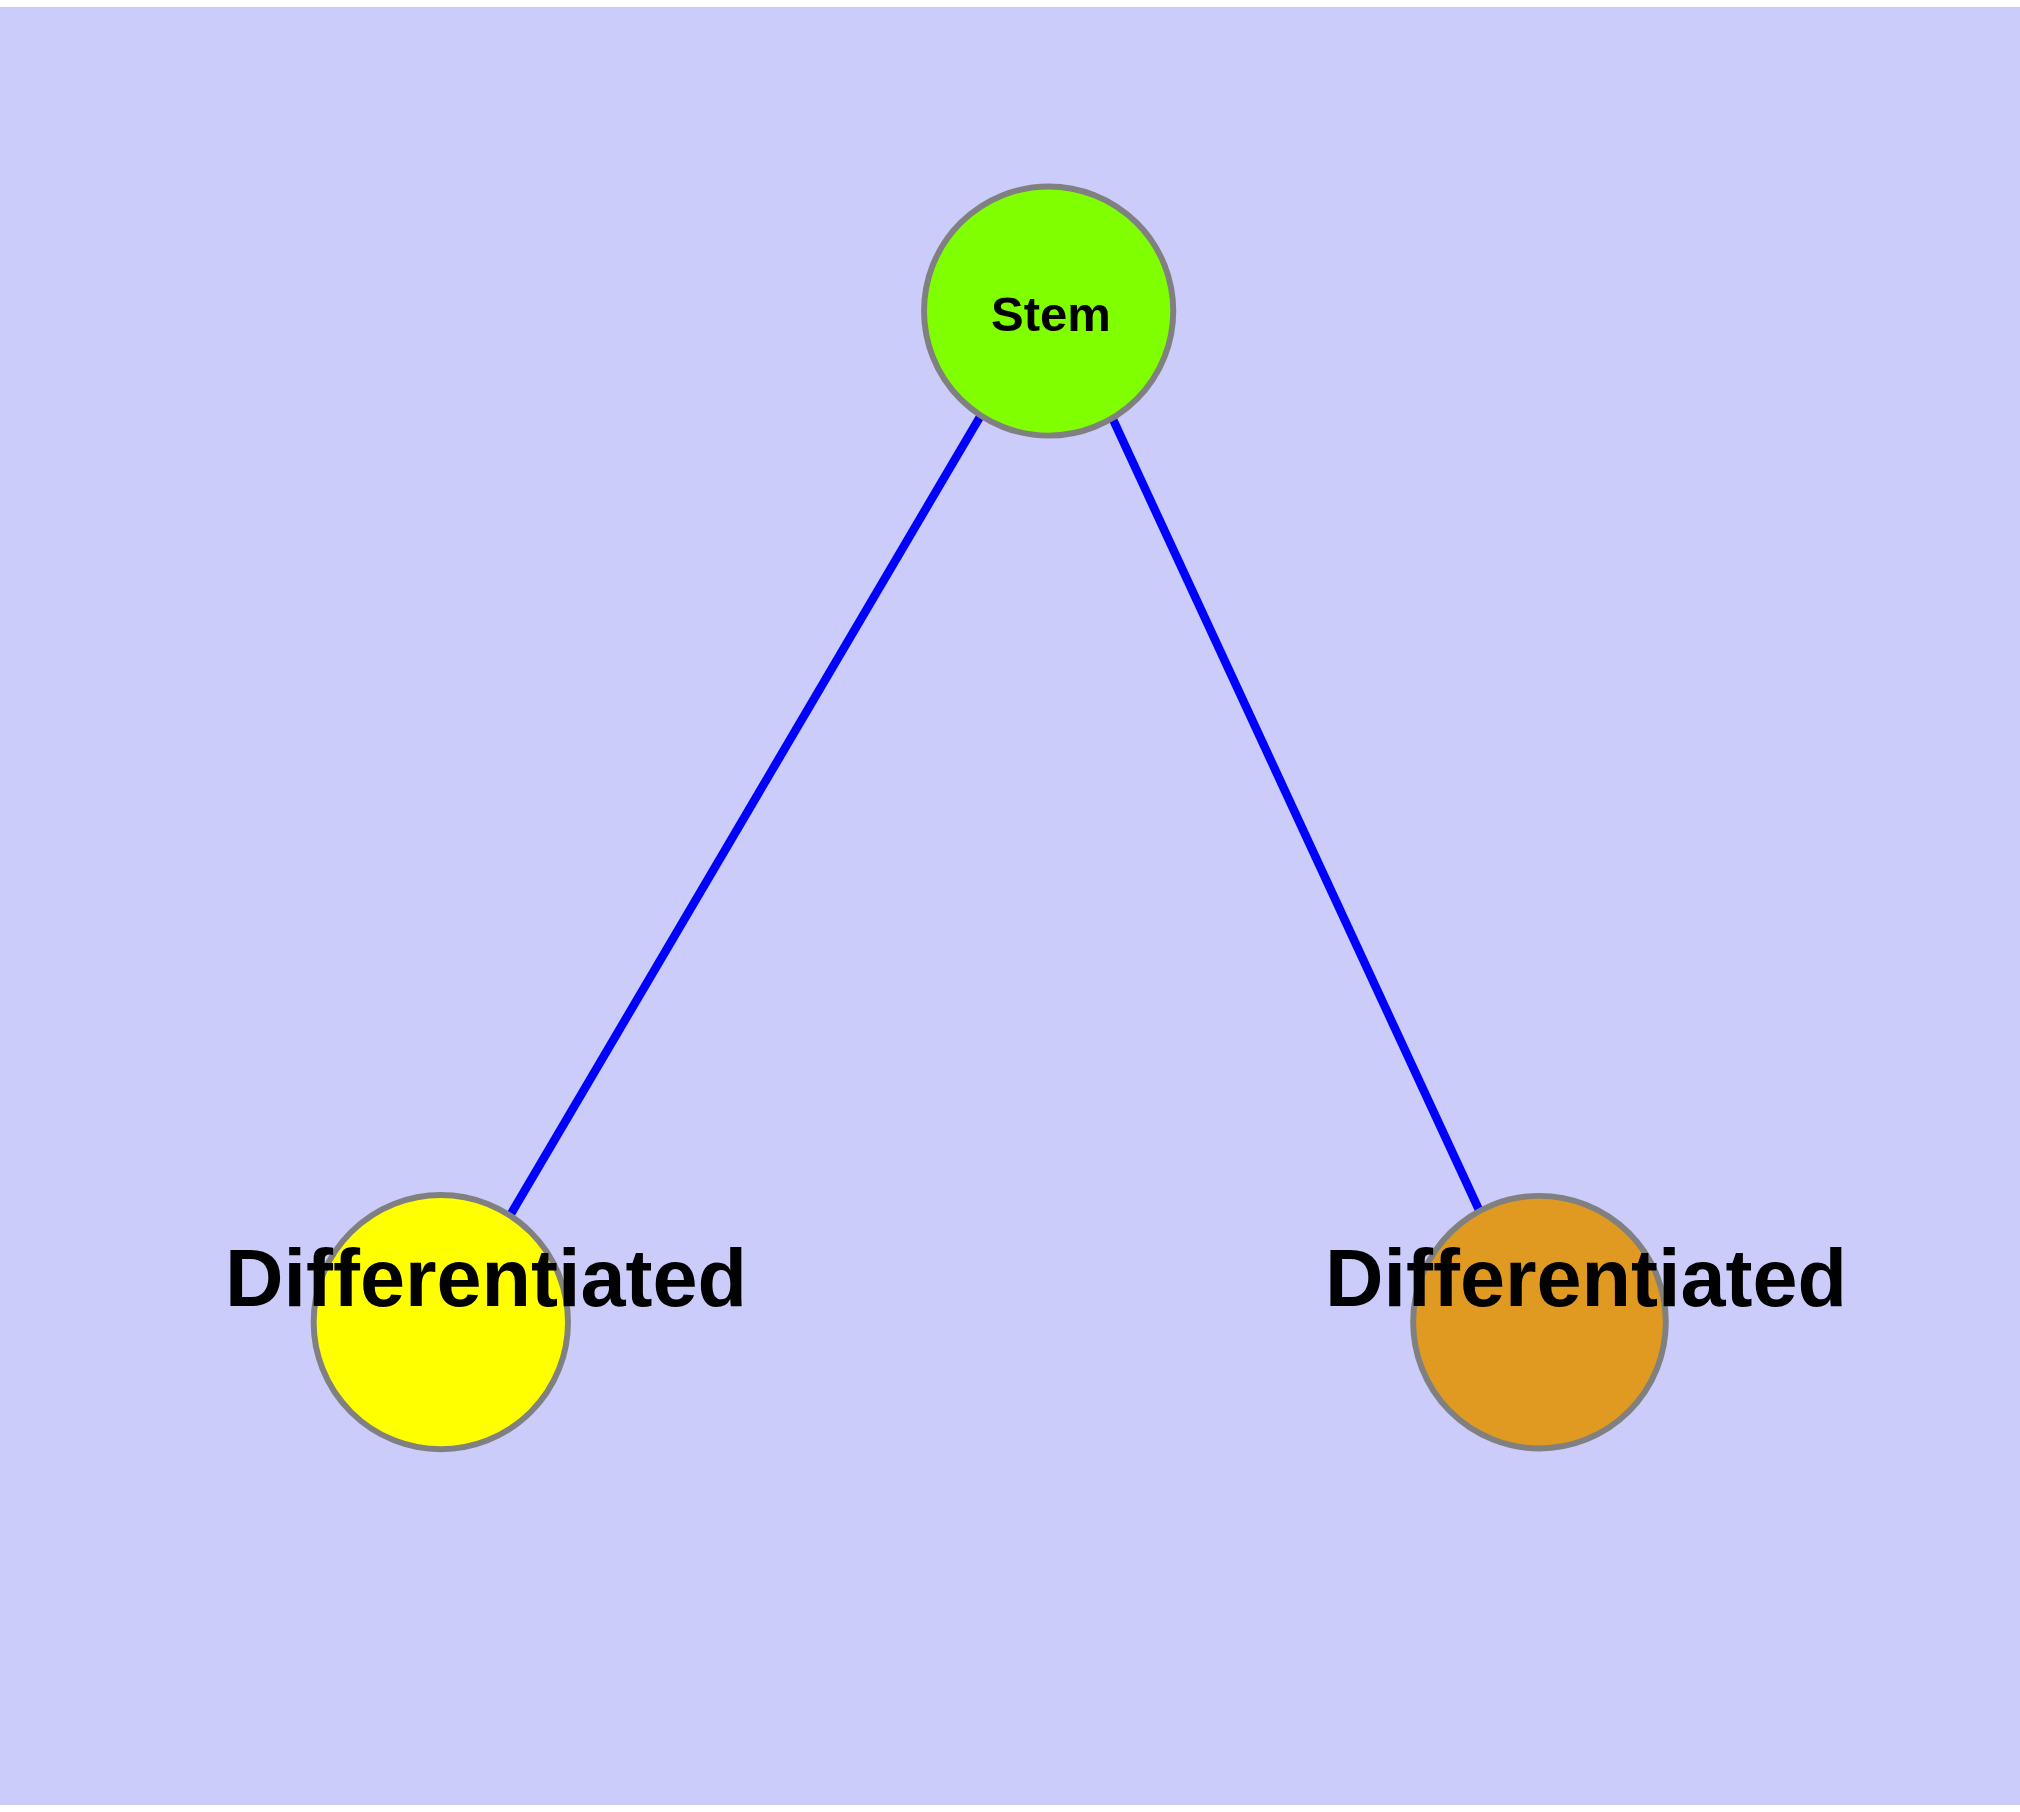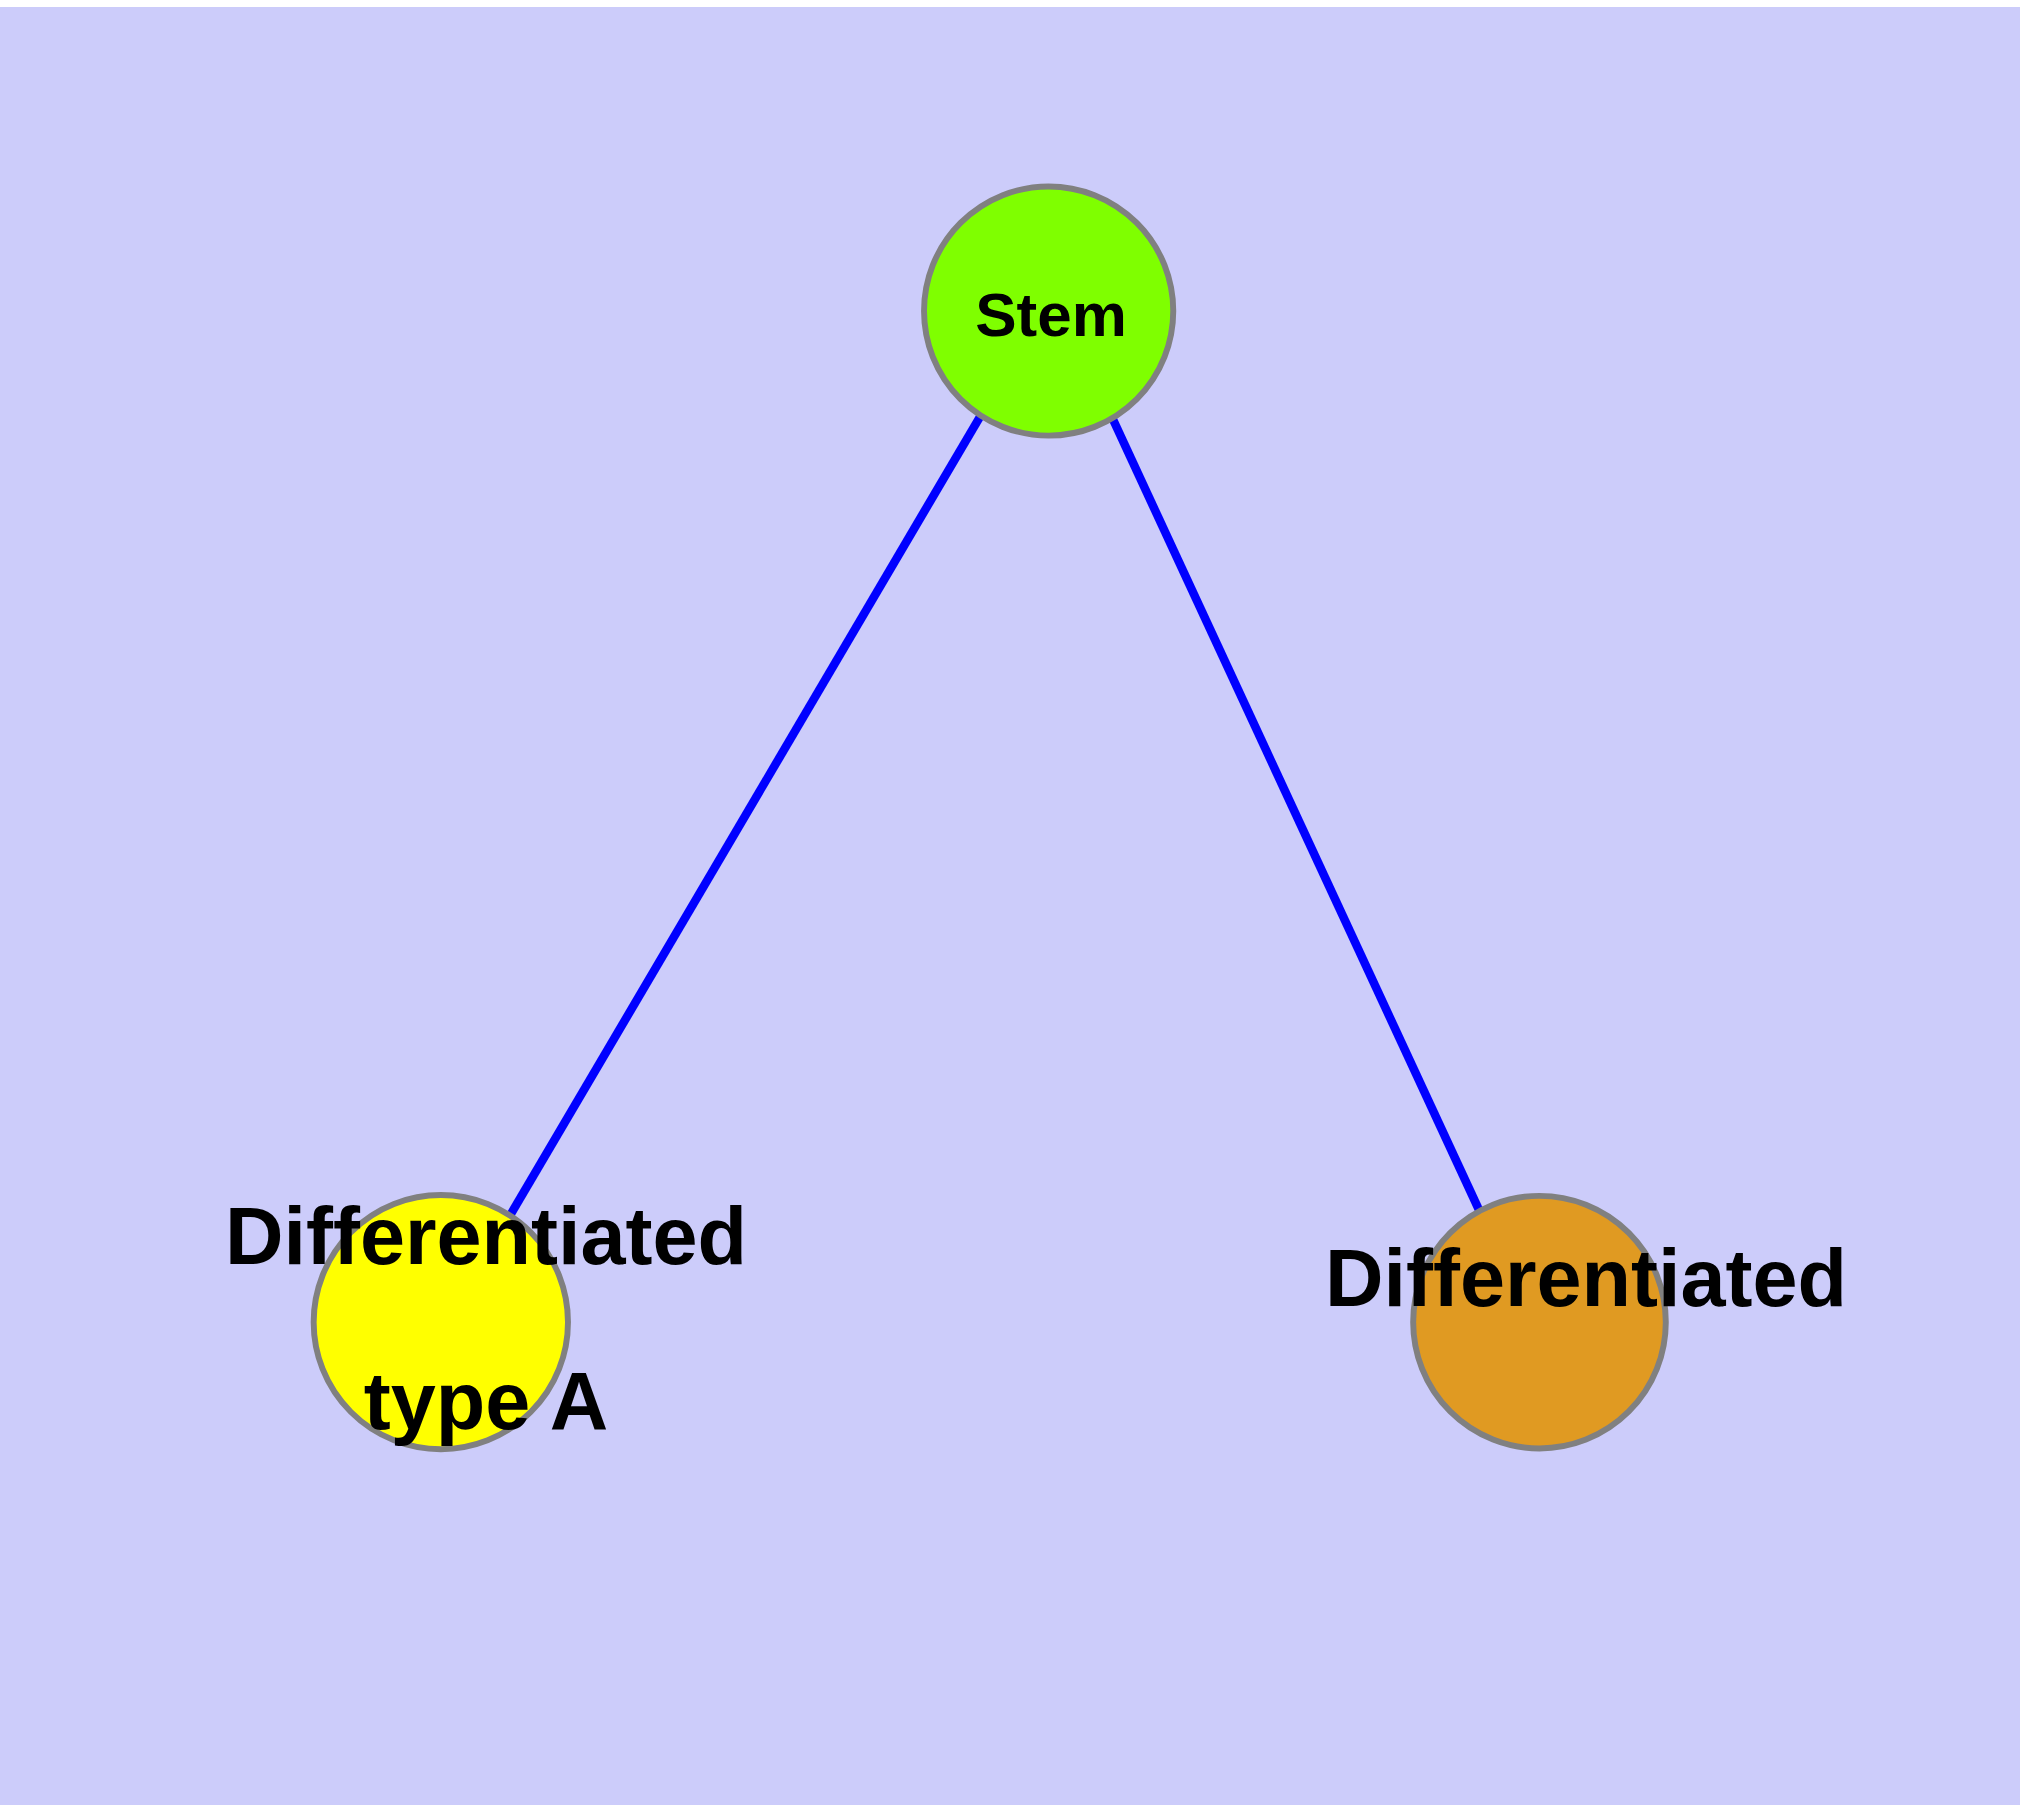--- a/index.html
+++ b/index.html
@@ -36,21 +36,21 @@
     position: absolute;
     text-align: center;
     font-weight: bold;
     color: #000000;
     line-height: 1.02;
     white-space: pre;
     pointer-events: none;
     transform: translate(-50%, -50%);
   }
   #label-stem {
-    font-size: 62px;
+    font-size: 49px;
     left: 1051px;
     top: 315px;
   }
   #label-type-a {
     font-size: 81px;
     left: 441px;
     top: 1319px;
   }
   #label-type-b {
     font-size: 81px;
@@ -76,21 +76,20 @@
       <circle cx="520" cy="1560" r="150" fill="#ffff00" stroke="#808080" stroke-width="7"></circle>
       <circle cx="1816" cy="1560" r="149" fill="#e09a22" stroke="#808080" stroke-width="7"></circle>
       <circle cx="1237" cy="367" r="147" fill="#7fff00" stroke="#808080" stroke-width="7"></circle>
     </g>
   </svg>
 
   <div class="node-label" id="label-stem">Stem</div>
 
   <div class="node-label" id="label-type-a">
     <span>Differentiated</span><br>
-    <span>type A</span>
   </div>
 
   <div class="node-label" id="label-type-b">
     <span>Differentiated</span><br>
   </div>
 
 </div>
 
 
 </body></html>

